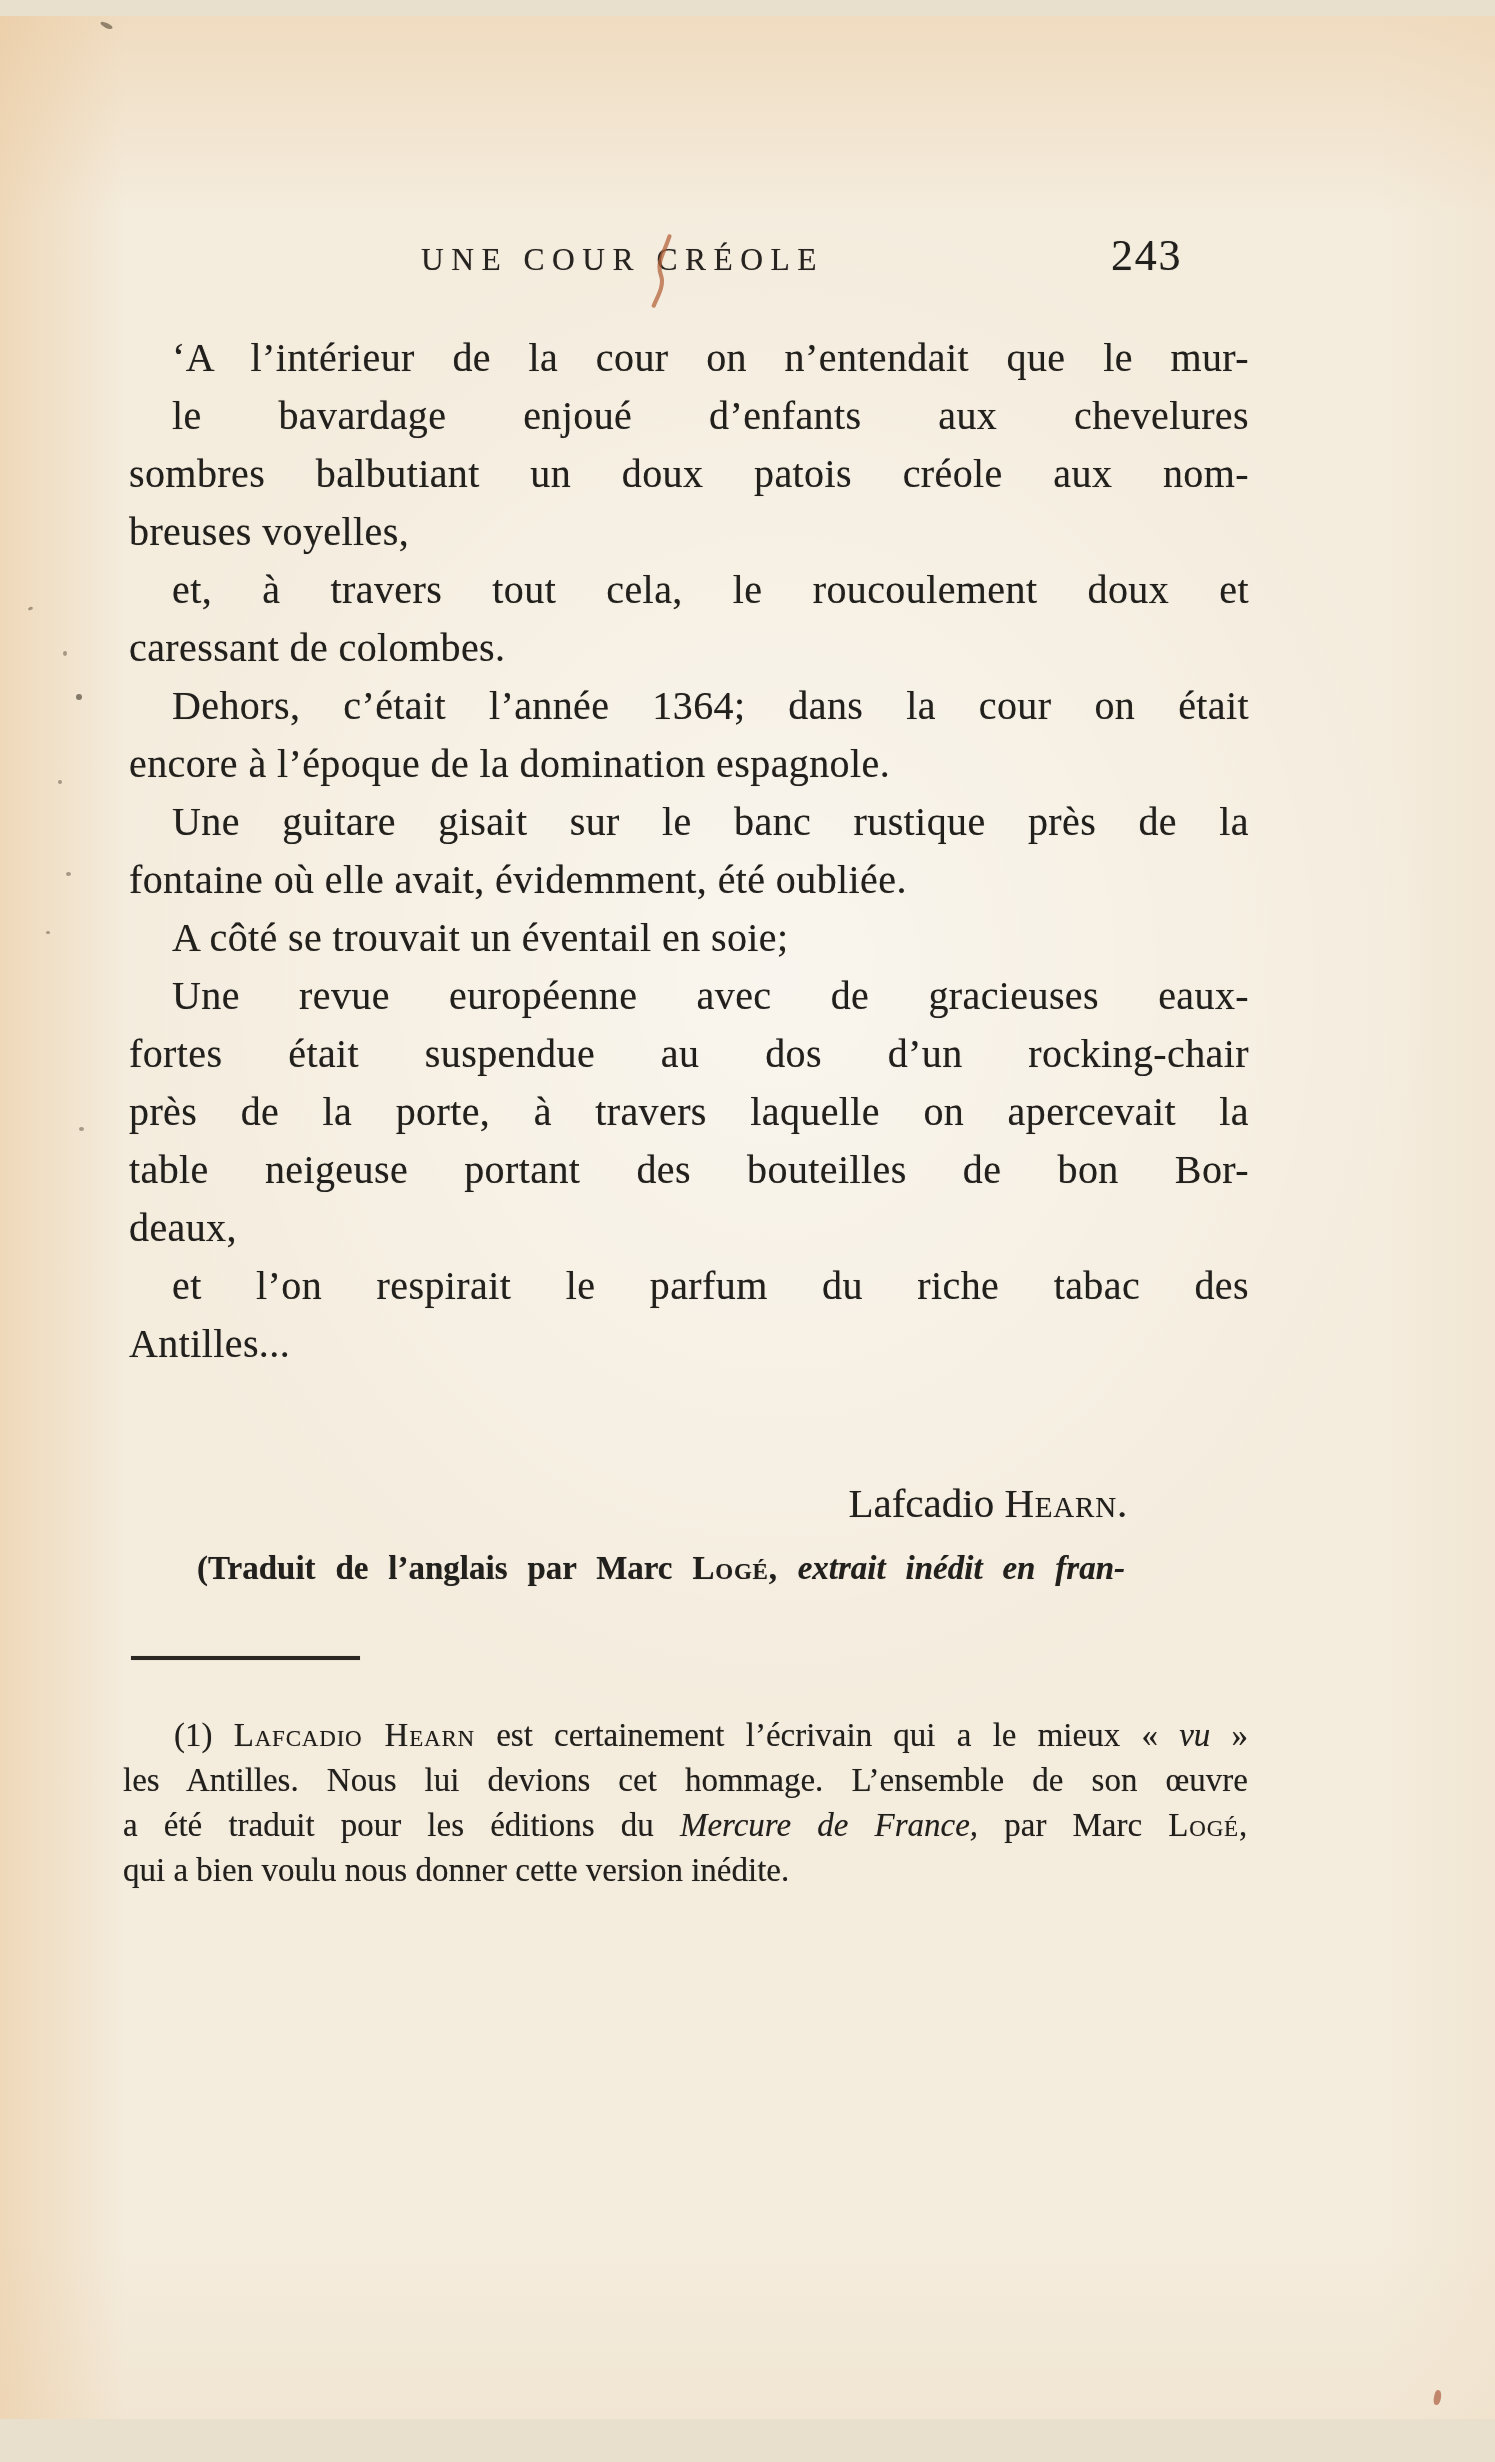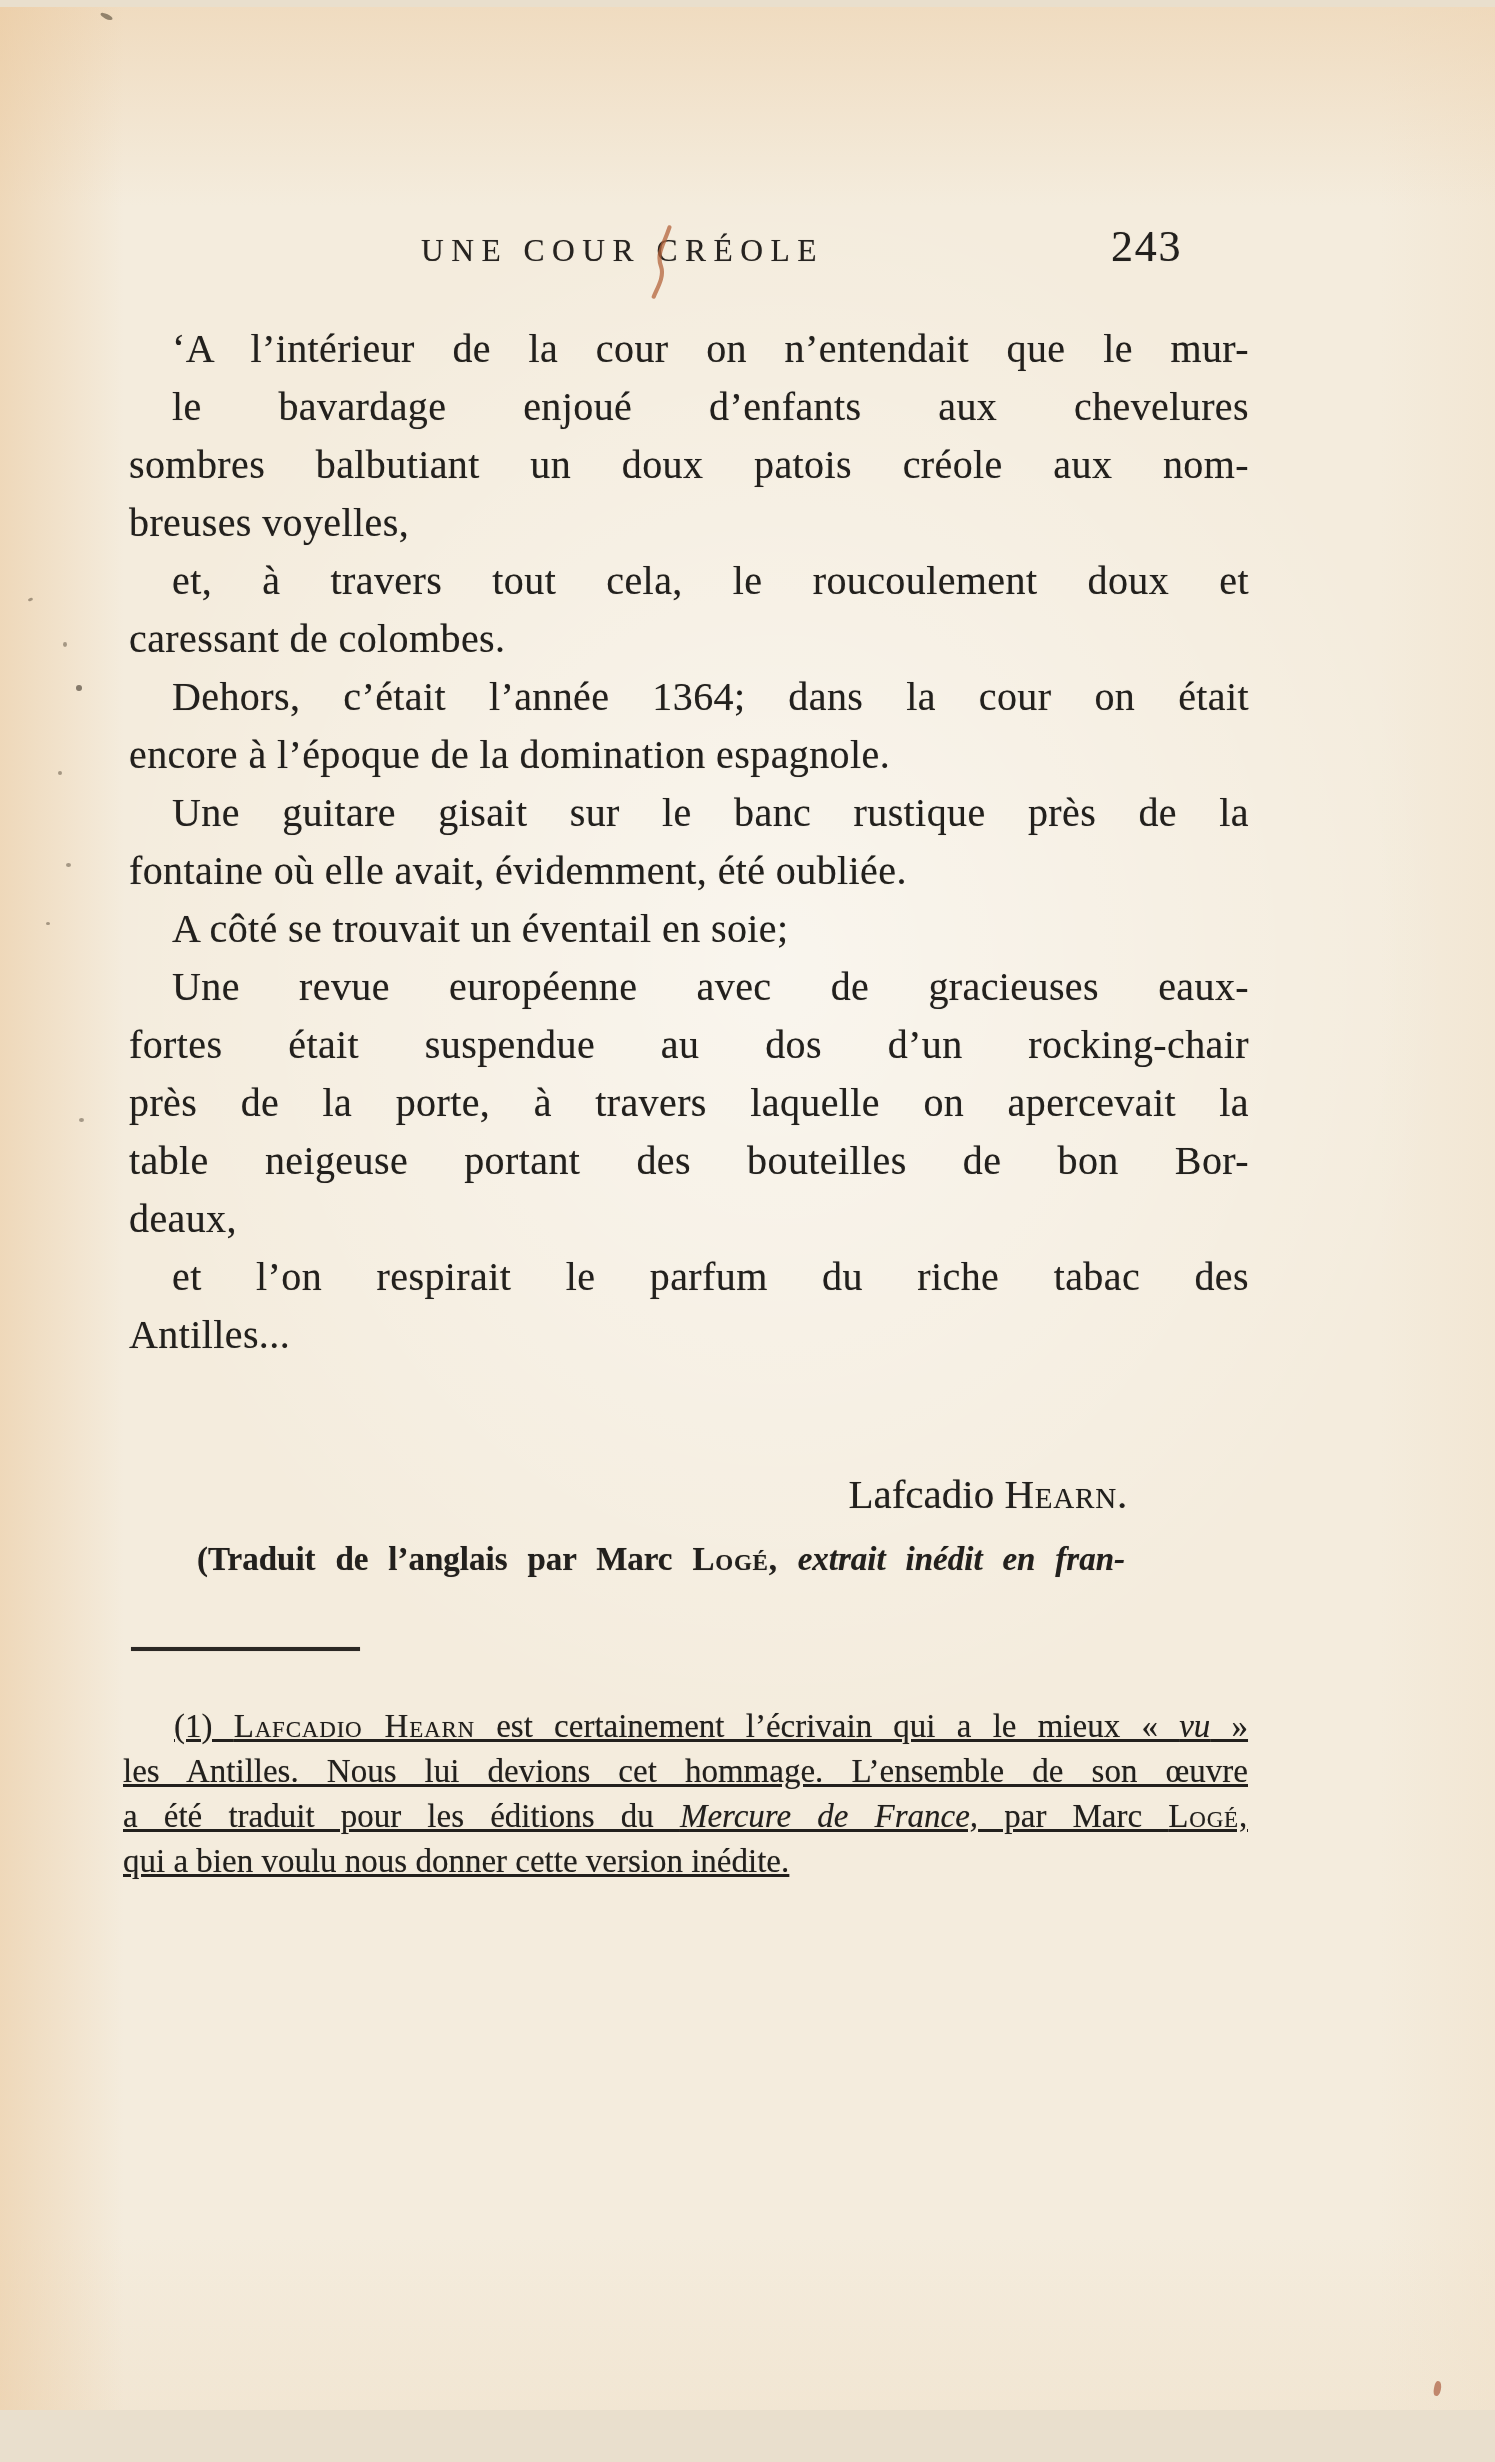--- a/index.html
+++ b/index.html
@@ -1,20 +1,20 @@
 <!DOCTYPE html>
 <html style="font-size:13.3px"><head>
 <meta charset="utf-8">
 <title>Scanned book page</title>
 <style>
   html, body { margin: 0; padding: 0; background: #e9dfcd; }
   .page {
     position: relative;
     width: 1495px; height: 2403px;
-    margin: 7px auto;
+    margin: 16px auto;
     overflow: hidden;
     background-color: #f4ecdd;
     background-image:
       radial-gradient(ellipse 58% 42% at 52% 40%, rgba(255,255,255,0.50), rgba(255,255,255,0) 78%),
       linear-gradient(90deg, rgba(233,196,150,0.50) 0px, rgba(233,196,150,0) 124px),
       linear-gradient(180deg, rgba(236,206,168,0.55) 0px, rgba(236,206,168,0) 199px),
       linear-gradient(270deg, rgba(240,224,200,0.45) 0px, rgba(240,224,200,0) 116px),
       linear-gradient(0deg, rgba(238,221,196,0.40) 0px, rgba(238,221,196,0) 174px);
     font-family: "Liberation Serif", "DejaVu Serif", serif;
     color: #22201d;
@@ -62,21 +62,21 @@
   
   .footnote-rule {
     position: absolute; left: 131px; top: 1640px;
     width: 229px; height: 4.1px; background: #2b2824;
     box-shadow: 0 0 0.8px rgba(45,40,34,0.6);
   }
 
   
   .footnote {
     position: absolute; left: 123px; top: 1697px; width: 1125px;
-    font-size: 33px; line-height: 45px; text-decoration: underline;
+    font-size: 33px; line-height: 45px;
   }
   .footnote .line { min-height: 45px; }
   .footnote .line.in { padding-left: 51px; }
 
   
   .pen-mark { position: absolute; left: 647px; top: 217px; }
   .speck { position: absolute; border-radius: 50%; background: rgba(72,60,44,0.45); }
   .speck.s1 { left: 28px;  top: 591px;  width: 5px;  height: 3.3px; transform: rotate(-20deg); }
   .speck.s2 { left: 63px;  top: 635px;  width: 4.1px;  height: 5px; }
   .speck.s3 { left: 76px;  top: 678px;  width: 5.8px;  height: 5.8px; background: rgba(60,50,38,0.6); }

